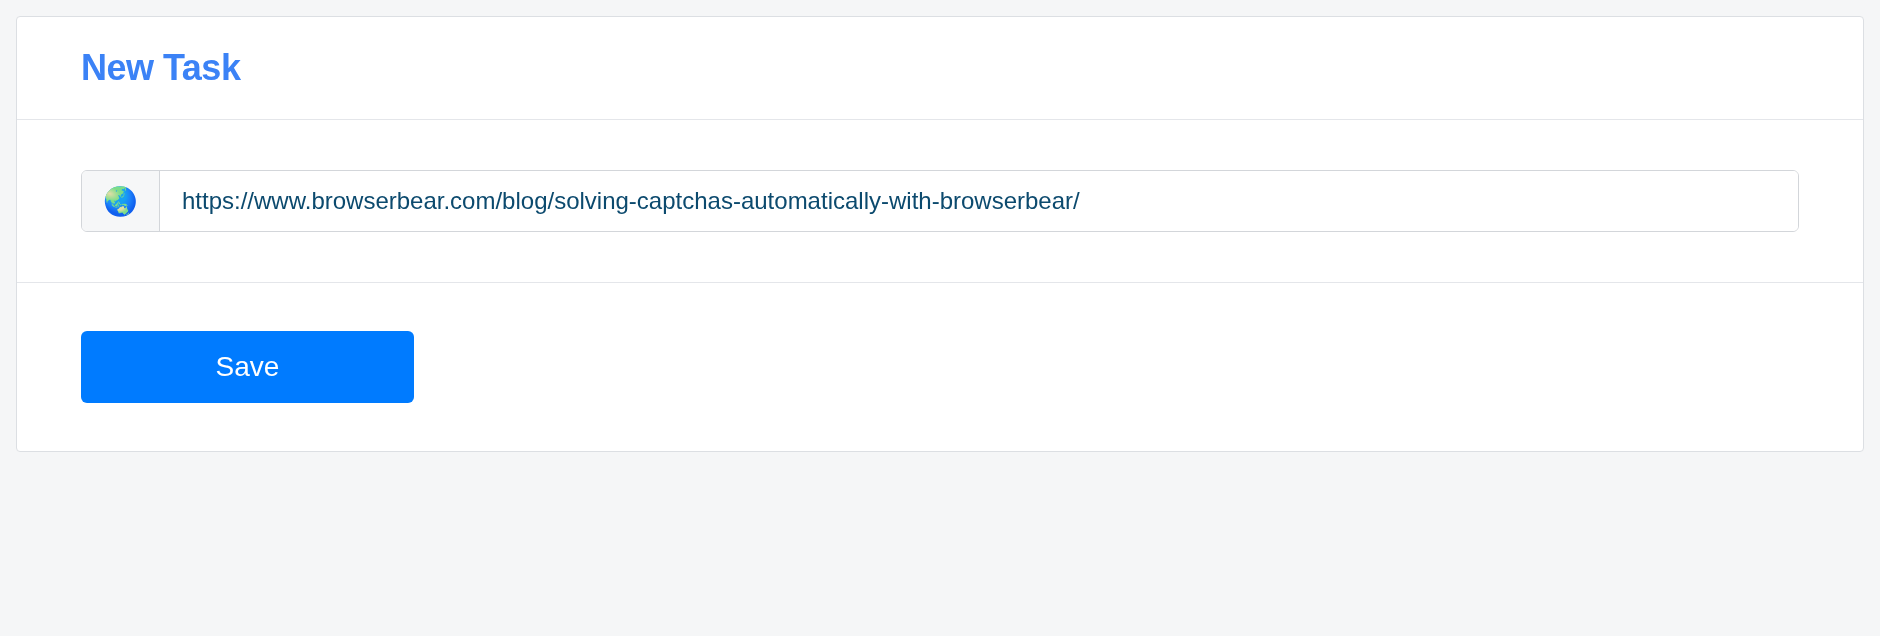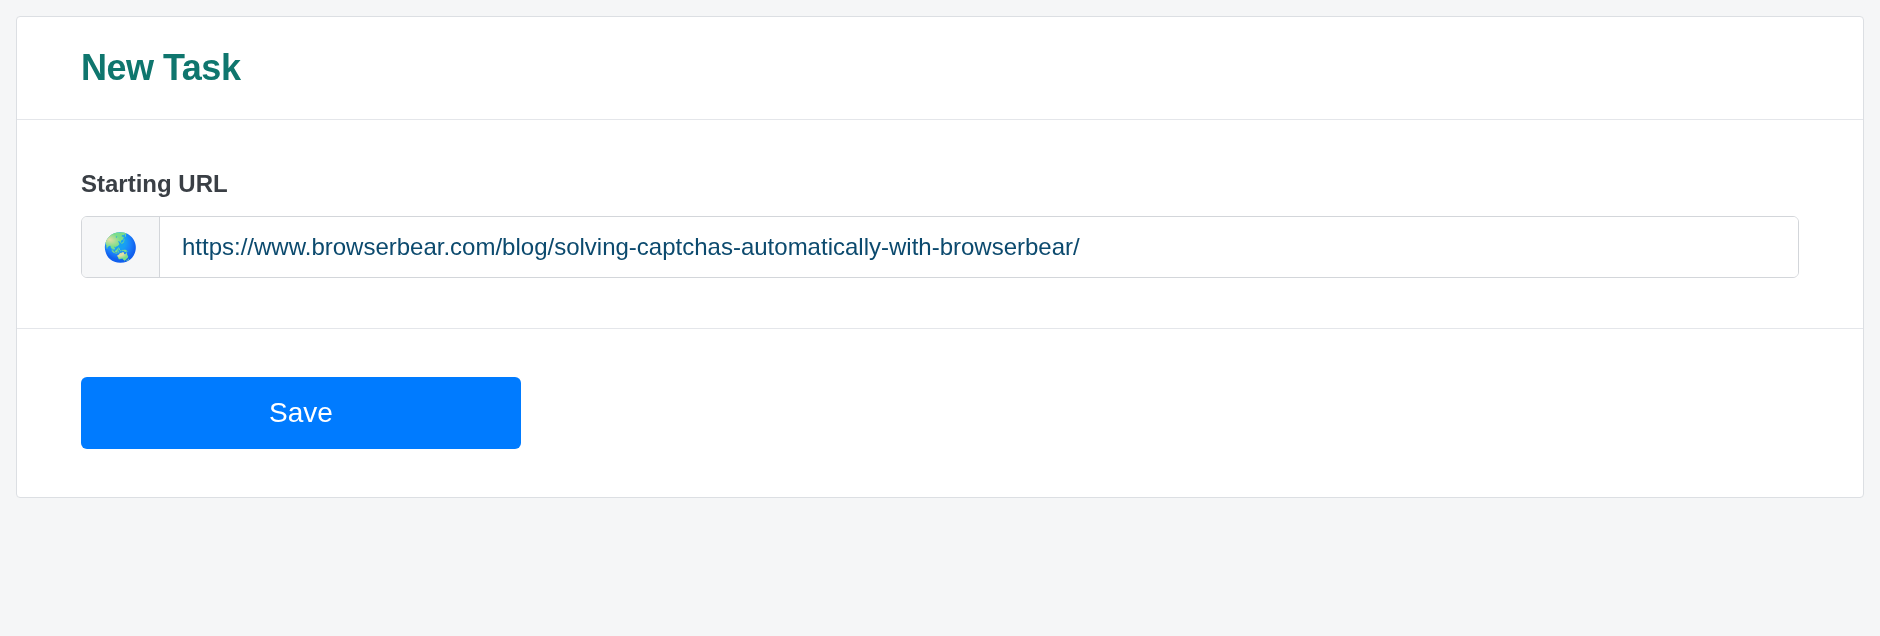--- a/index.html
+++ b/index.html
@@ -20,21 +20,21 @@
       border-radius: 4px;
       overflow: hidden;
     }
     .card-header {
       padding: 30px 64px;
       border-bottom: 1px solid #e4e6ea;
     }
     .card-header h1 {
       font-size: 36px;
       font-weight: 700;
-      color: #0f766e;
+      color: #3b82f6;
       letter-spacing: -0.5px;
     }
     .card-body {
       padding: 50px 64px 50px 64px;
       border-bottom: 1px solid #e4e6ea;
     }
     .form-label {
       display: block;
       font-size: 24px;
       font-weight: 600;
@@ -73,34 +73,33 @@
       padding: 48px 64px;
     }
     .save-btn {
       background: #007bff;
       color: #ffffff;
       border: none;
       border-radius: 6px;
       font-size: 28px;
       font-weight: 400;
       padding: 20px 0;
-      width: 440px;
+      width: 333px;
       cursor: pointer;
       text-align: center;
     }
   </style>
 </head>
 <body>
 
 <div class="card">
   <div class="card-header">
     <h1>New Task</h1>
   </div>
   <div class="card-body">
-    <label class="form-label">Starting URL</label>
     <div class="input-group">
       <div class="input-addon">🌏</div>
       <input type="text" class="url-input" value="https://www.browserbear.com/blog/solving-captchas-automatically-with-browserbear/" style="">
     </div>
   </div>
   <div class="card-footer">
     <button class="save-btn">Save</button>
   </div>
 </div>
 

